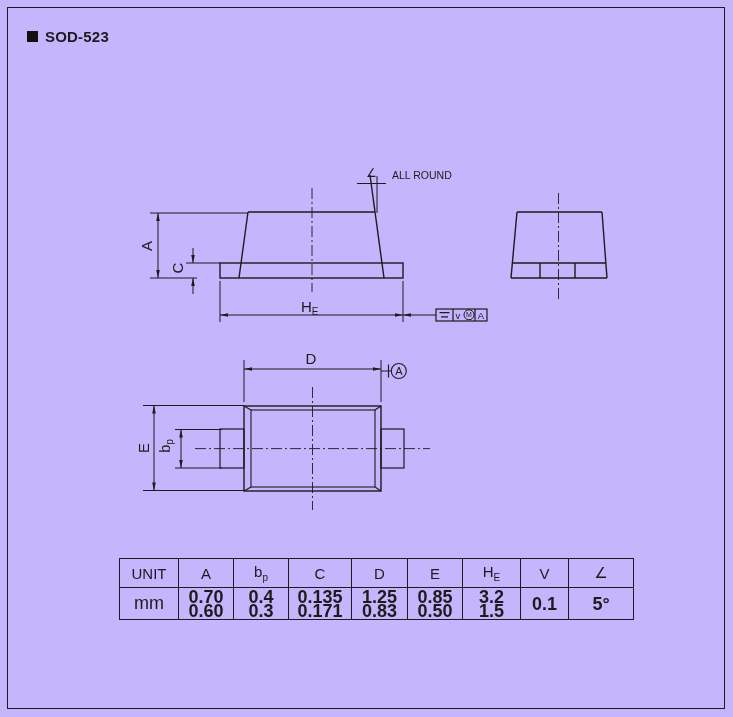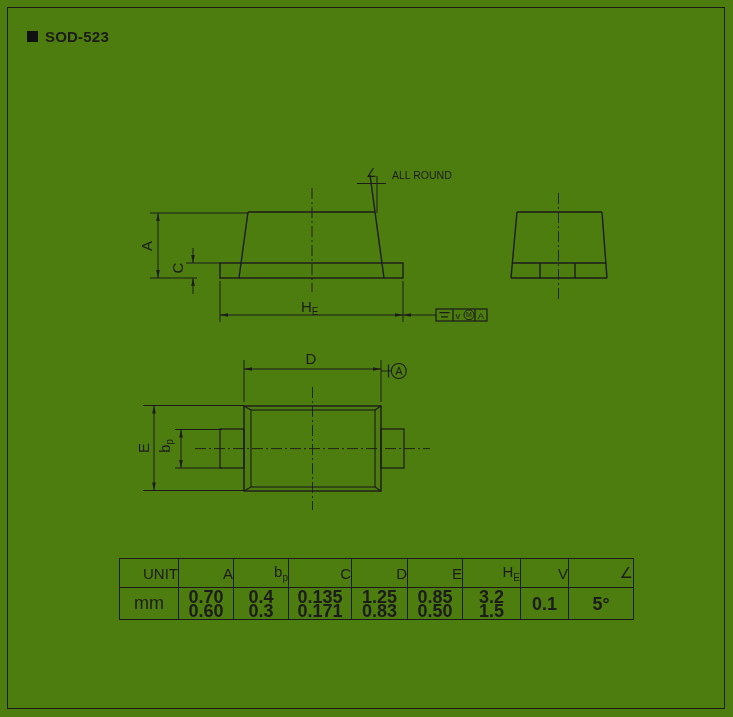--- a/index.html
+++ b/index.html
@@ -1,27 +1,27 @@
 <!DOCTYPE html>
 <html><head>
 <meta charset="utf-8">
 <style>
   html,body{margin:0;padding:0;background:#fff;}
-  .page{position:relative;width:733px;height:717px;background:#4d7c0f;overflow:hidden;
+  .page{position:relative;width:733px;height:717px;background:#c4b5fd;overflow:hidden;
         font-family:"Liberation Sans", sans-serif;color:#1c1c1c;}
   .page-border{position:absolute;left:7px;top:7px;width:716px;height:700px;
         border:1.6px solid #1c1c1c;}
   .title{position:absolute;left:27px;top:28px;display:flex;align-items:center;gap:7px;}
   .title .sq{width:11px;height:11px;background:#111;}
   .title .t{font-size:15px;font-weight:bold;letter-spacing:0.2px;}
   svg{position:absolute;left:0;top:0;}
   svg text{font-family:"Liberation Sans", sans-serif;fill:#1c1c1c;}
   .dims-table{position:absolute;left:119px;top:558px;border-collapse:collapse;table-layout:fixed;}
   .dims-table td{border:1.8px solid #1c1c1c;text-align:center;vertical-align:middle;padding:0;}
-  .dims-table .hdr td{height:28px;font-size:15px;text-align:right;}
+  .dims-table .hdr td{height:28px;font-size:15px;}
   .dims-table .hdr sub{font-size:10px;}
   .dims-table .datarow td{height:31px;font-size:18px;}
   .v1,.v2{line-height:14px;font-weight:bold;}
   .unitcell{font-size:13px;}
 </style>
 </head>
 <body>
 
 <div class="page">
   <div class="page-border"></div>

